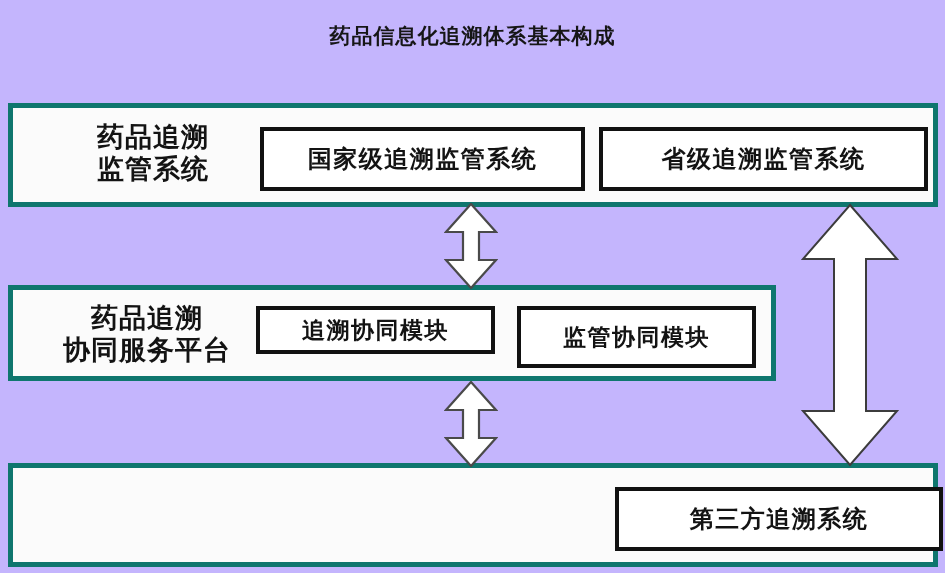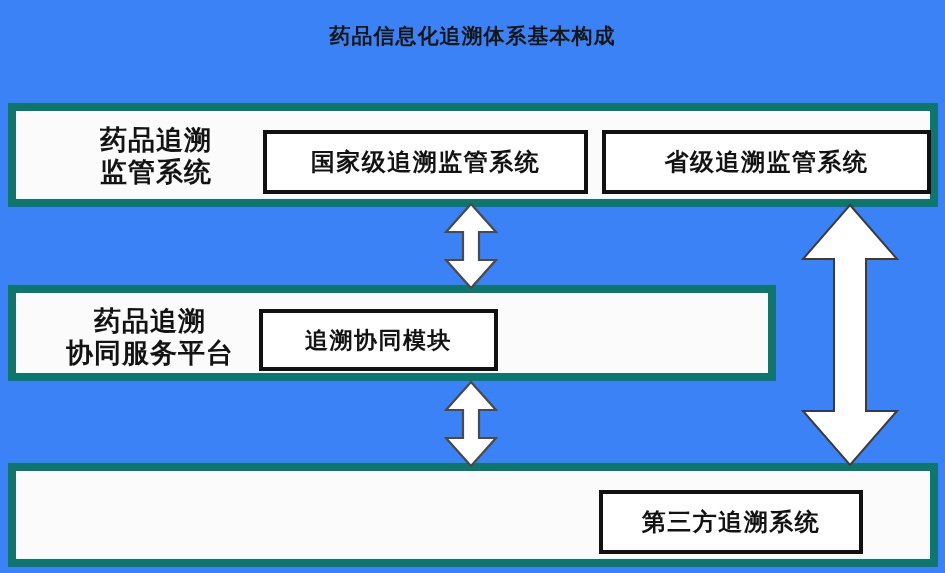--- a/index.html
+++ b/index.html
@@ -9,21 +9,21 @@
     background: #ffffff;
   }
   body {
     font-family: "Liberation Sans", "DejaVu Sans", sans-serif;
     color: #111111;
   }
   #canvas {
     position: relative;
     width: 945px;
     height: 573px;
-    background: #3b82f6;
+    background: #c4b5fd;
     overflow: hidden;
   }
 
   
   .diagram-title {
     position: absolute;
     left: 0;
     top: 22px;
     width: 945px;
     text-align: center;
@@ -31,21 +31,21 @@
     font-weight: 700;
     letter-spacing: 1px;
     color: #161616;
     white-space: nowrap;
   }
 
   
   .row-box {
     position: absolute;
     box-sizing: border-box;
-    border: 8px solid #0f766e;
+    border: 5px solid #0f766e;
     background: #fbfbfb;
     display: flex;
     align-items: center;
   }
   #row-1 { left: 8px;  top: 103px; width: 930px; height: 104px; }
   #row-2 { left: 8px;  top: 285px; width: 768px; height: 96px;  }
   #row-3 { left: 8px;  top: 463px; width: 930px; height: 104px; }
 
   
   .row-label {
@@ -74,25 +74,25 @@
     justify-content: center;
     font-size: 24px;
     font-weight: 600;
     letter-spacing: 1.5px;
     color: #131313;
     white-space: nowrap;
   }
   #node-national  { left: 247px; top: 19px; width: 325px; height: 64px; }
   #node-provincial{ left: 586px; top: 19px; width: 329px; height: 64px; }
 
-  #node-trace-collab { left: 243px; top: 16px; width: 239px; height: 62px; font-size: 23px; }
+  #node-trace-collab { left: 243px; top: 16px; width: 239px; height: 48px; font-size: 23px; }
   #node-reg-collab   { left: 504px; top: 16px; width: 239px; height: 62px; font-size: 23px; }
 
   #node-enterprise { left: 247px; top: 19px; width: 325px; height: 64px; }
-  #node-thirdparty { left: 583px; top: 19px; width: 264px; height: 64px; }
+  #node-thirdparty { left: 602px; top: 19px; width: 328px; height: 64px; }
 
   
   .arrow {
     position: absolute;
   }
   #arrow-top    { left: 444px; top: 203px; width: 54px;  height: 86px;  }
   #arrow-bottom { left: 444px; top: 381px; width: 54px;  height: 86px;  }
   #arrow-side   { left: 800px; top: 203px; width: 100px; height: 264px; }
   .arrow svg { display: block; width: 100%; height: 100%; }
   .arrow path {
@@ -131,20 +131,21 @@
     <div class="row-label">药品追溯
 监管系统</div>
     <div class="node-box" id="node-national">国家级追溯监管系统</div>
     <div class="node-box" id="node-provincial">省级追溯监管系统</div>
   </div>
 
   <div class="row-box" id="row-2">
     <div class="row-label">药品追溯
 协同服务平台</div>
     <div class="node-box" id="node-trace-collab">追溯协同模块</div>
+    <div class="node-box" id="node-reg-collab">监管协同模块</div>
   </div>
 
   <div class="row-box" id="row-3">
     <div class="node-box" id="node-thirdparty">第三方追溯系统</div>
   </div>
 
   <div class="arrow" id="arrow-top">
     <svg viewBox="0 0 54 86" preserveAspectRatio="none">
       <path d="M27 1 L52 29 L35 29 L35 57 L52 57 L27 85 L2 57 L19 57 L19 29 L2 29 Z"></path>
     </svg>

